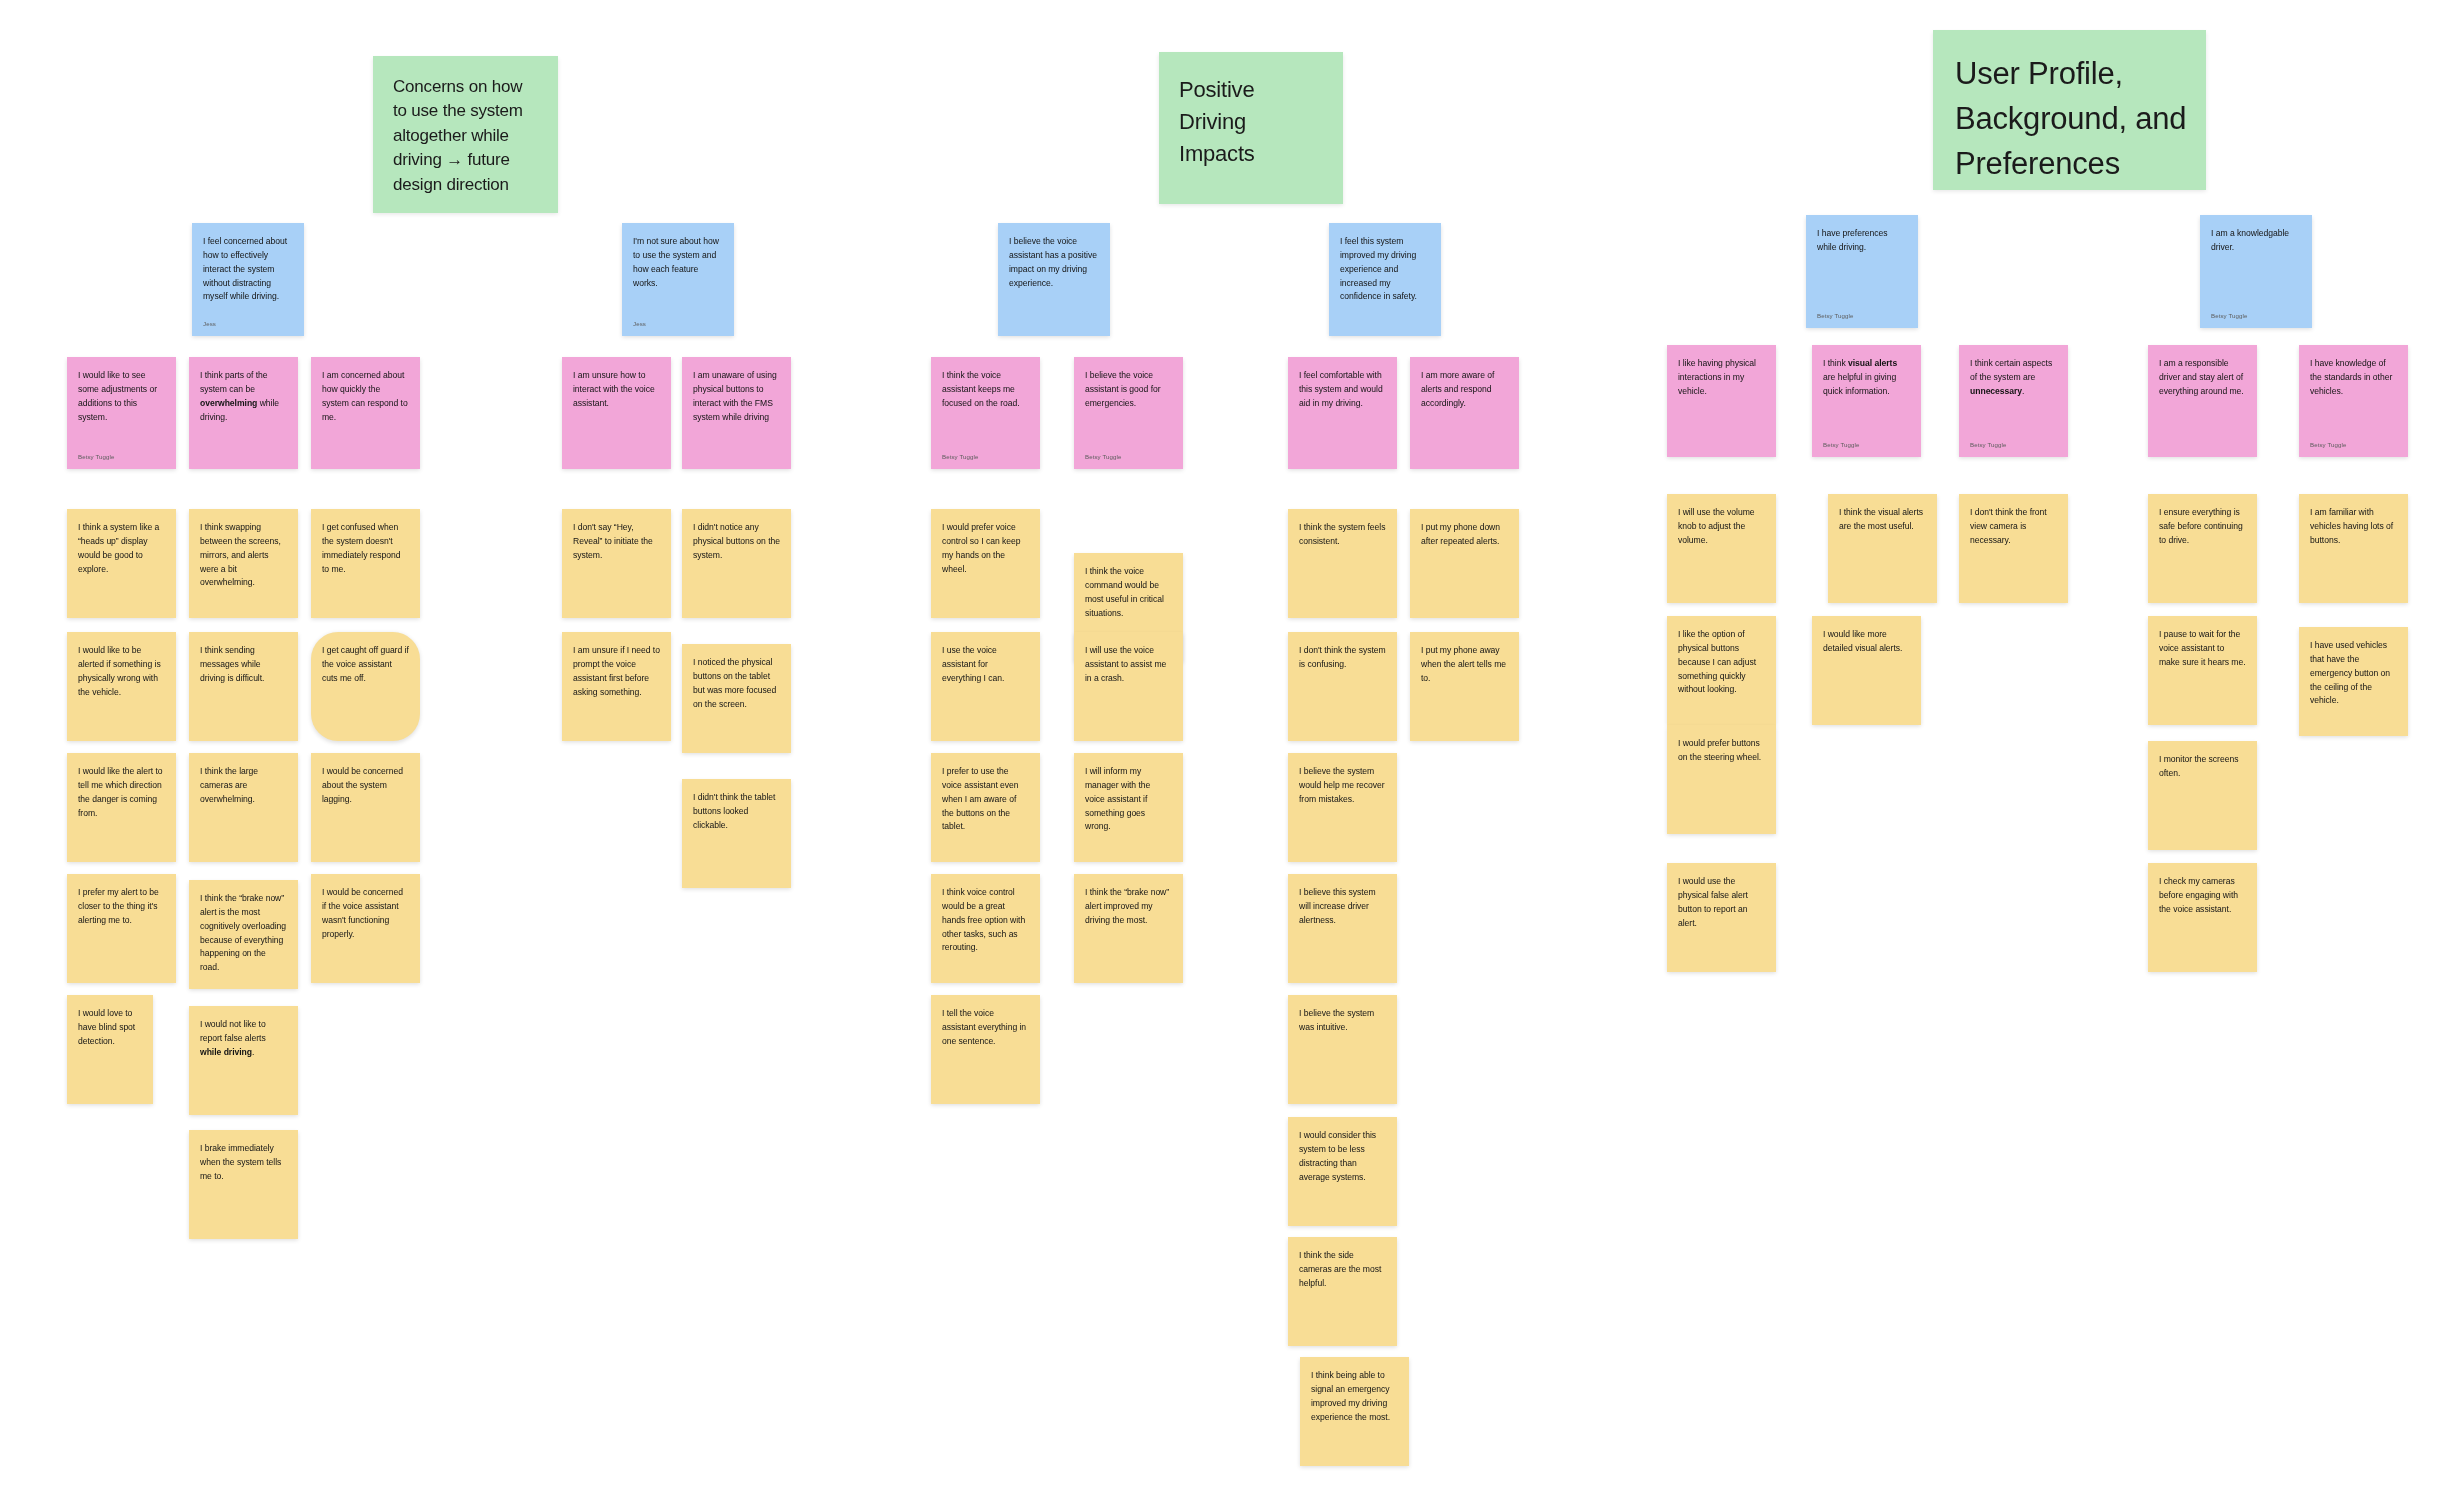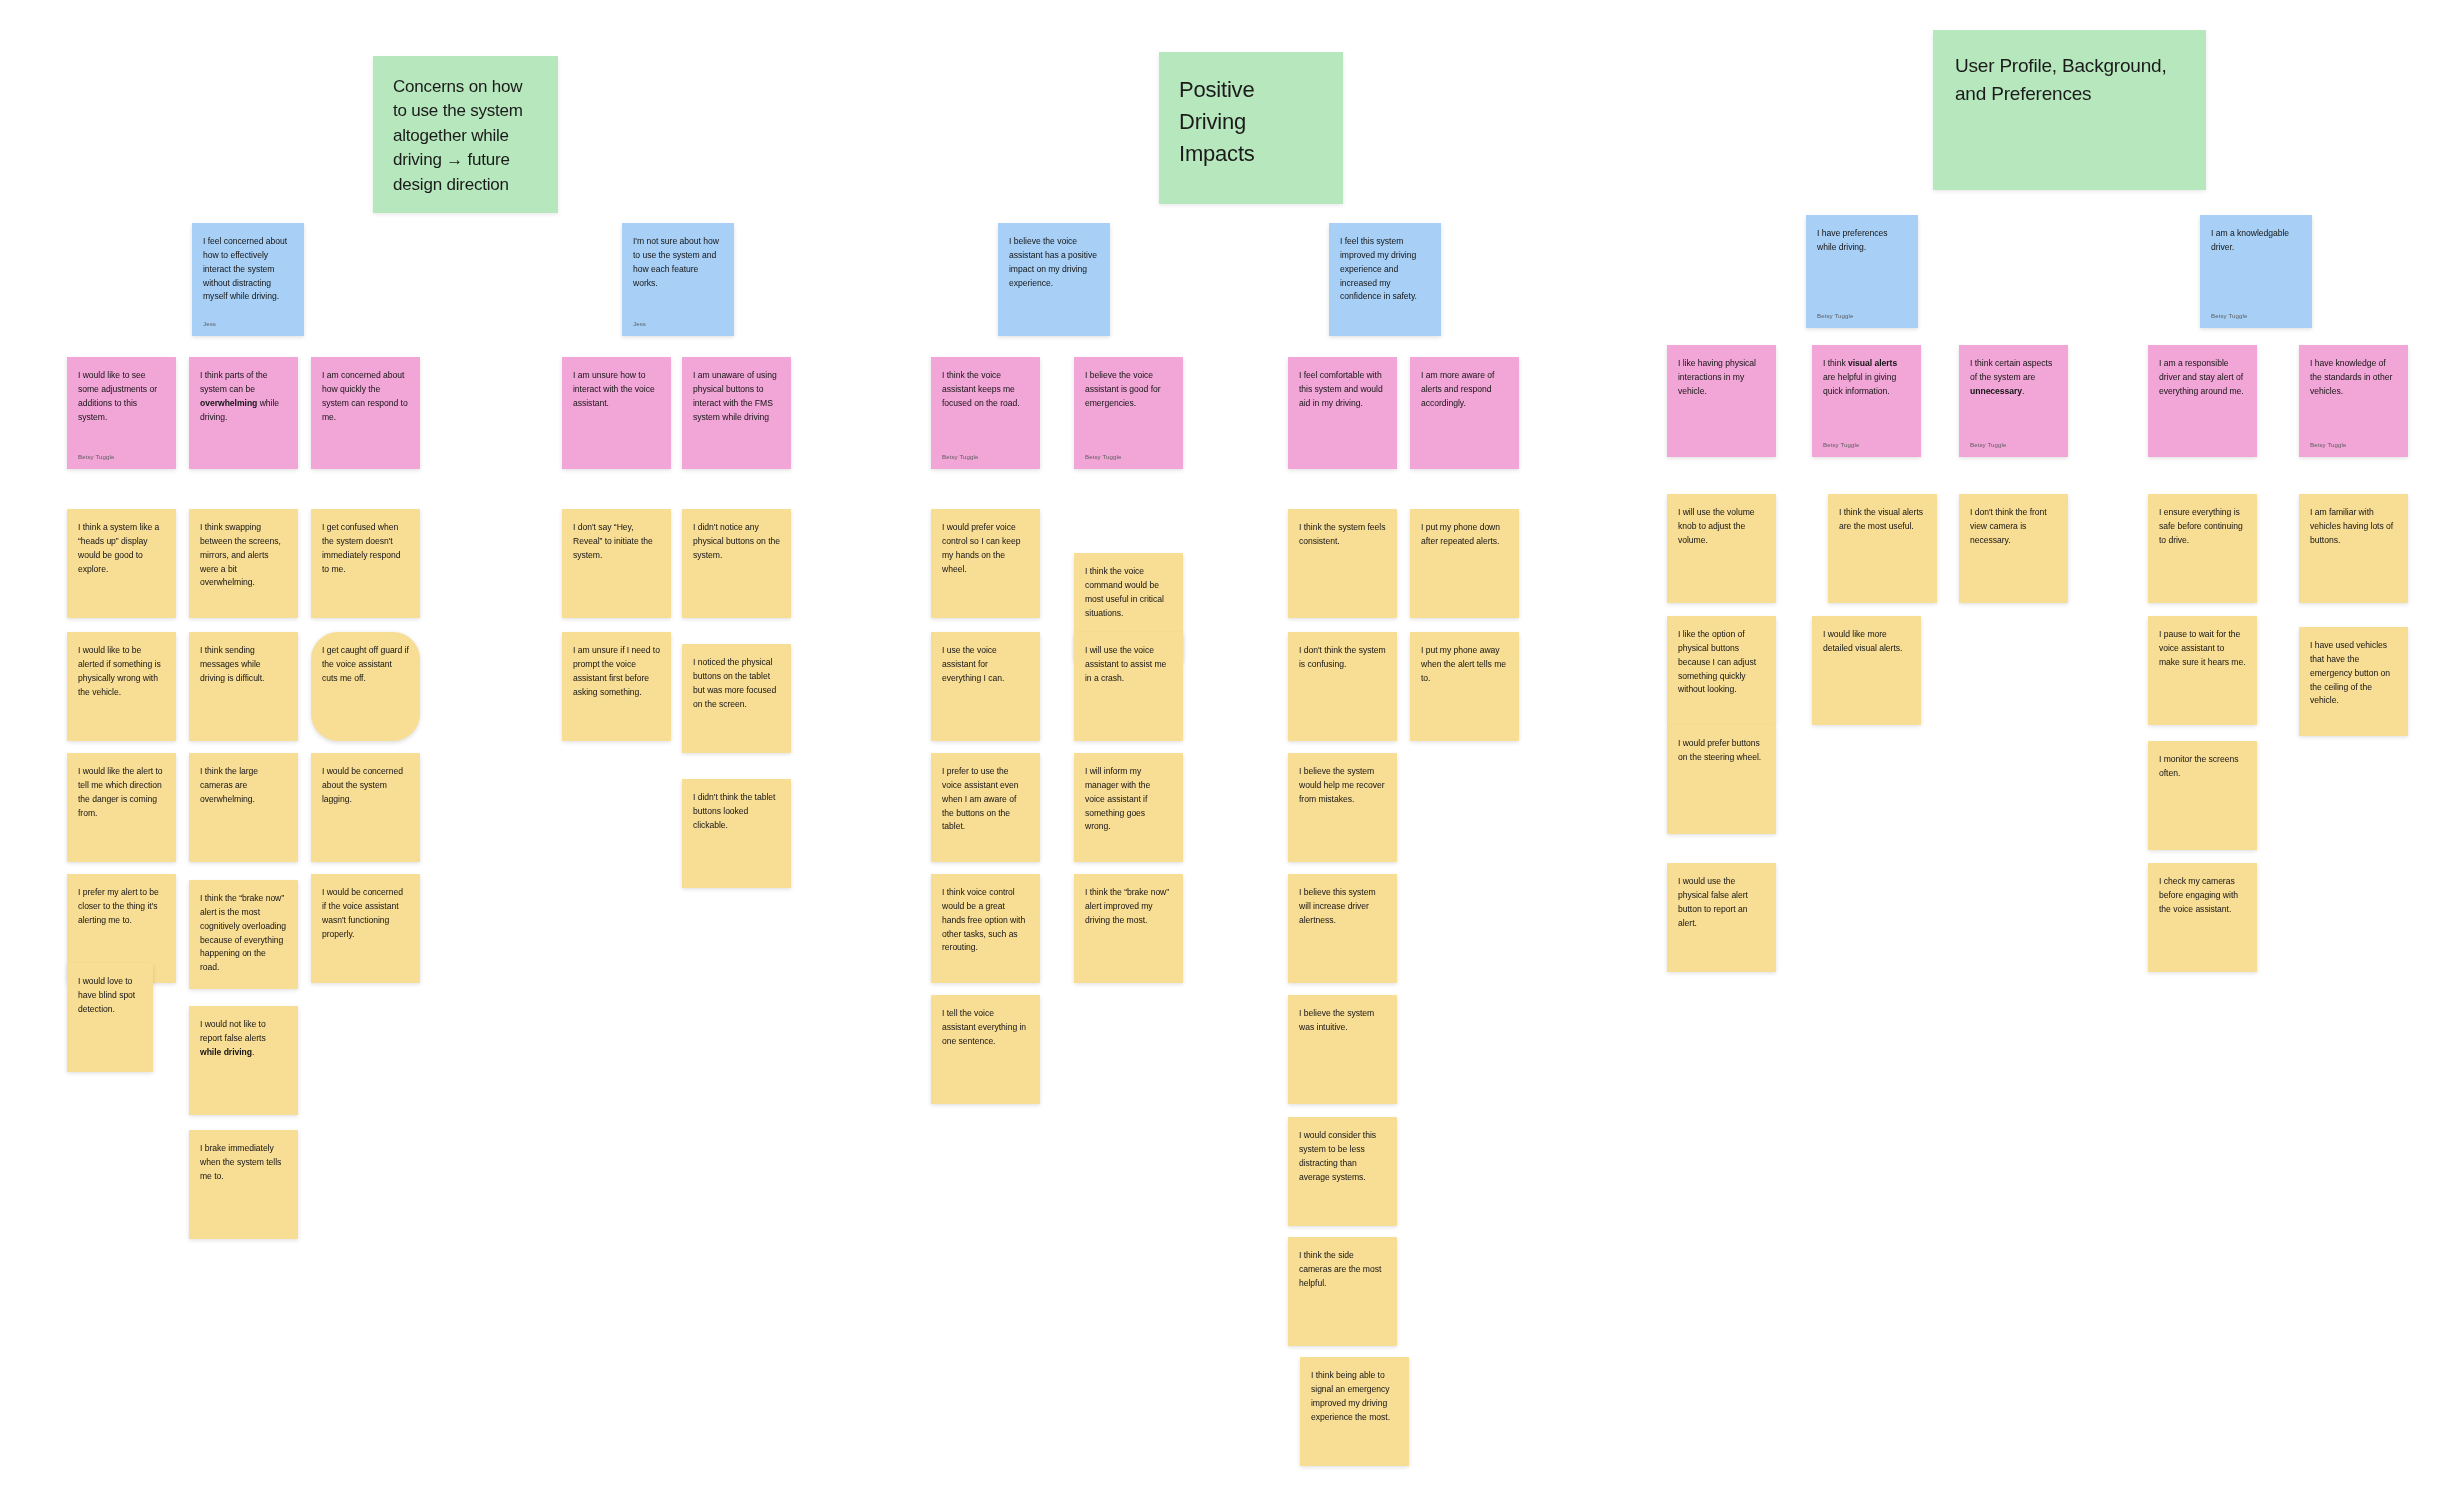--- a/index.html
+++ b/index.html
@@ -71,21 +71,21 @@
 <div id="board">
 
   <div class="group-header" style="left:373px; top:56px; width:185px; height:157px; font-size:17px;">
     <span>Concerns on how to use the system altogether while driving → future design direction</span>
   </div>
 
   <div class="group-header" style="left:1159px; top:52px; width:184px; height:152px; font-size:22px; padding-top:22px;">
     <span>Positive Driving Impacts</span>
   </div>
 
-  <div class="group-header" style="left:1933px; top:30px; width:273px; height:160px; font-size:19px; padding:22px 16px 0 22px;">
+  <div class="group-header" style="left:1933px; top:30px; width:273px; height:160px; font-size:31px; padding:22px 16px 0 22px;">
     <span>User Profile, Background, and Preferences</span>
   </div>
 
   <div class="note blue" style="left:192px; top:223px; width:112px; height:113px;">
     <span class="note-text">I feel concerned about how to effectively interact the system without distracting myself while driving.</span>
     <span class="note-author">Jess</span>
   </div>
   <div class="note blue" style="left:622px; top:223px; width:112px; height:113px;">
     <span class="note-text">I'm not sure about how to use the system and how each feature works.</span>
     <span class="note-author">Jess</span>
@@ -193,21 +193,21 @@
   </div>
   <div class="note yellow" style="left:67px; top:874px; width:109px; height:109px;">
     <span class="note-text">I prefer my alert to be closer to the thing it's alerting me to.</span>
   </div>
   <div class="note yellow" style="left:189px; top:880px; width:109px; height:109px;">
     <span class="note-text">I think the “brake now” alert is the most cognitively overloading because of everything happening on the road.</span>
   </div>
   <div class="note yellow" style="left:311px; top:874px; width:109px; height:109px;">
     <span class="note-text">I would be concerned if the voice assistant wasn't functioning properly.</span>
   </div>
-  <div class="note yellow" style="left:67px; top:963px; width:86px; height:109px;">
+  <div class="note yellow" style="left:67px; top:995px; width:86px; height:109px;">
     <span class="note-text">I would love to have blind spot detection.</span>
   </div>
   <div class="note yellow" style="left:189px; top:1006px; width:109px; height:109px;">
     <span class="note-text">I would not like to report false alerts <b>while driving</b>.</span>
   </div>
   <div class="note yellow" style="left:189px; top:1130px; width:109px; height:109px;">
     <span class="note-text">I brake immediately when the system tells me to.</span>
   </div>
 
   <div class="note yellow" style="left:562px; top:509px; width:109px; height:109px;">

